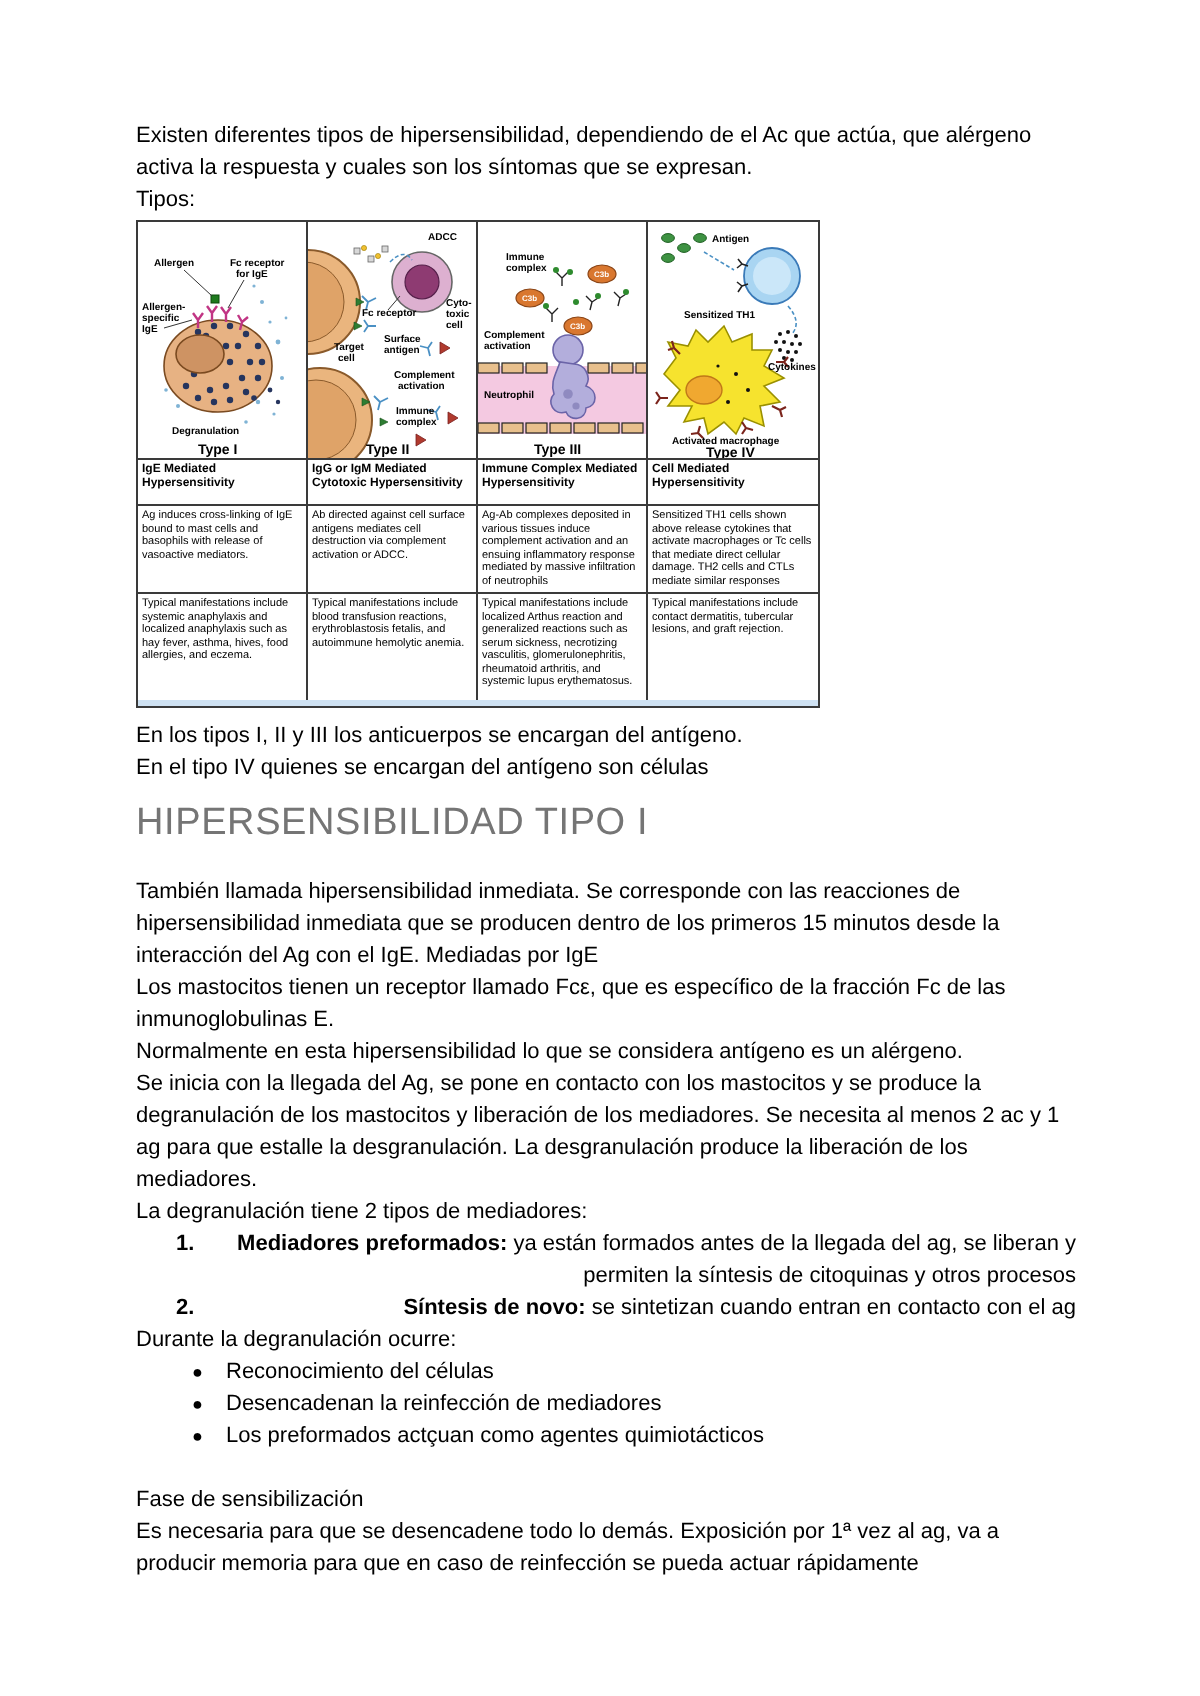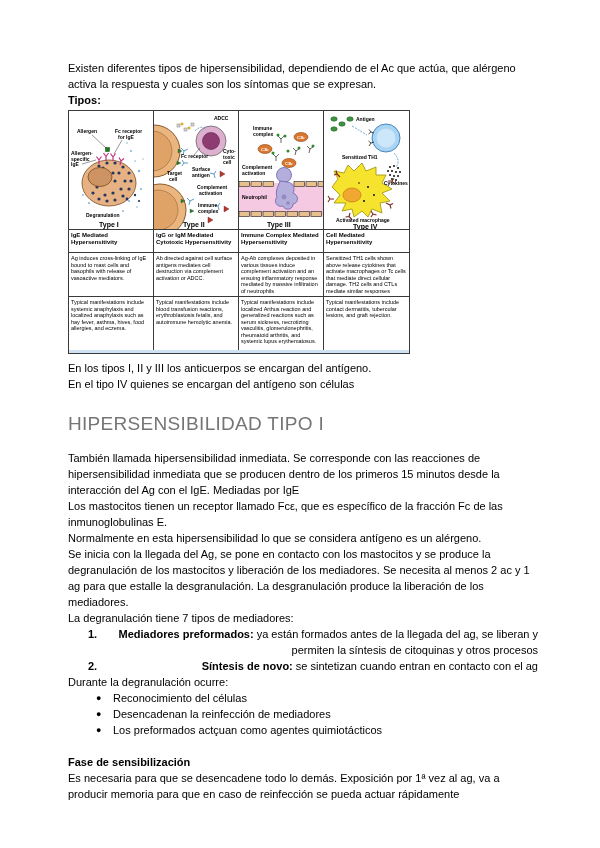--- a/index.html
+++ b/index.html
@@ -1,21 +1,21 @@
 <!DOCTYPE html>
 <html><head>
 <meta charset="utf-8">
 <style>
   * { margin:0; padding:0; box-sizing:border-box; }
   html,body { width:600px; background:#ffffff; }
   body { height:848px; font-family:"Liberation Sans", sans-serif; color:#000; overflow:hidden; }
   .page { width:600px; height:848px; padding:60px 62px 16px 68px; background:#fff; }
   .body-text { font-size:11px; line-height:16px; }
-  .bold { font-weight:bold; }
-  .h1 { color:#757575; font-size:19px; line-height:24px; font-weight:400; margin:20px 0 14px 0; letter-spacing:0.3px; }
+  .bold { font-weight:normal; }
+  .h1 { color:#757575; font-size:19px; line-height:24px; font-weight:400; margin:8px 0 14px 0; letter-spacing:0.3px; }
 
   
   .figure { width:342px; margin:2px 0 6px 0; border:1px solid #3a3a3a; background:#fff; }
   .fig-row { display:flex; }
   .fig-cell { width:85px; border-right:1px solid #3a3a3a; overflow:hidden; }
   .fig-cell:last-child { border-right:none; }
   .panel-row .fig-cell { height:118px; }
   .title-row .fig-cell, .mech-row .fig-cell, .manif-row .fig-cell { padding:2px 2px; }
   .title-row .fig-cell { height:24px; font-size:6px; line-height:7px; font-weight:bold; border-top:1px solid #3a3a3a; border-bottom:1px solid #3a3a3a; }
   .mech-row .fig-cell { height:44px; font-size:5.5px; line-height:6.5px; border-bottom:1px solid #3a3a3a; }
@@ -311,21 +311,21 @@
 
   <p class="body-text">En los tipos I, II y III los anticuerpos se encargan del antígeno.</p>
   <p class="body-text">En el tipo IV quienes se encargan del antígeno son células</p>
 
   <h1 class="h1">HIPERSENSIBILIDAD TIPO I</h1>
 
   <p class="body-text">También llamada hipersensibilidad inmediata. Se corresponde con las reacciones de hipersensibilidad inmediata que se producen dentro de los primeros 15 minutos desde la interacción del Ag con el IgE. Mediadas por IgE</p>
   <p class="body-text">Los mastocitos tienen un receptor llamado Fcε, que es específico de la fracción Fc de las inmunoglobulinas E.</p>
   <p class="body-text">Normalmente en esta hipersensibilidad lo que se considera antígeno es un alérgeno.</p>
   <p class="body-text">Se inicia con la llegada del Ag, se pone en contacto con los mastocitos y se produce la degranulación de los mastocitos y liberación de los mediadores. Se necesita al menos 2 ac y 1 ag para que estalle la desgranulación. La desgranulación produce la liberación de los mediadores.</p>
-  <p class="body-text">La degranulación tiene 7 tipos de mediadores:</p>
+  <p class="body-text">La degranulación tiene 2 tipos de mediadores:</p>
 
   <div class="body-text num-item">
     <span class="num">1.</span>
     <span class="txt"><b>Mediadores preformados:</b><span> ya están formados antes de la llegada del ag, se liberan y permiten la síntesis de citoquinas y otros procesos</span></span>
   </div>
   <div class="body-text num-item">
     <span class="num">2.</span>
     <span class="txt"><b>Síntesis de novo:</b><span> se sintetizan cuando entran en contacto con el ag</span></span>
   </div>
 

